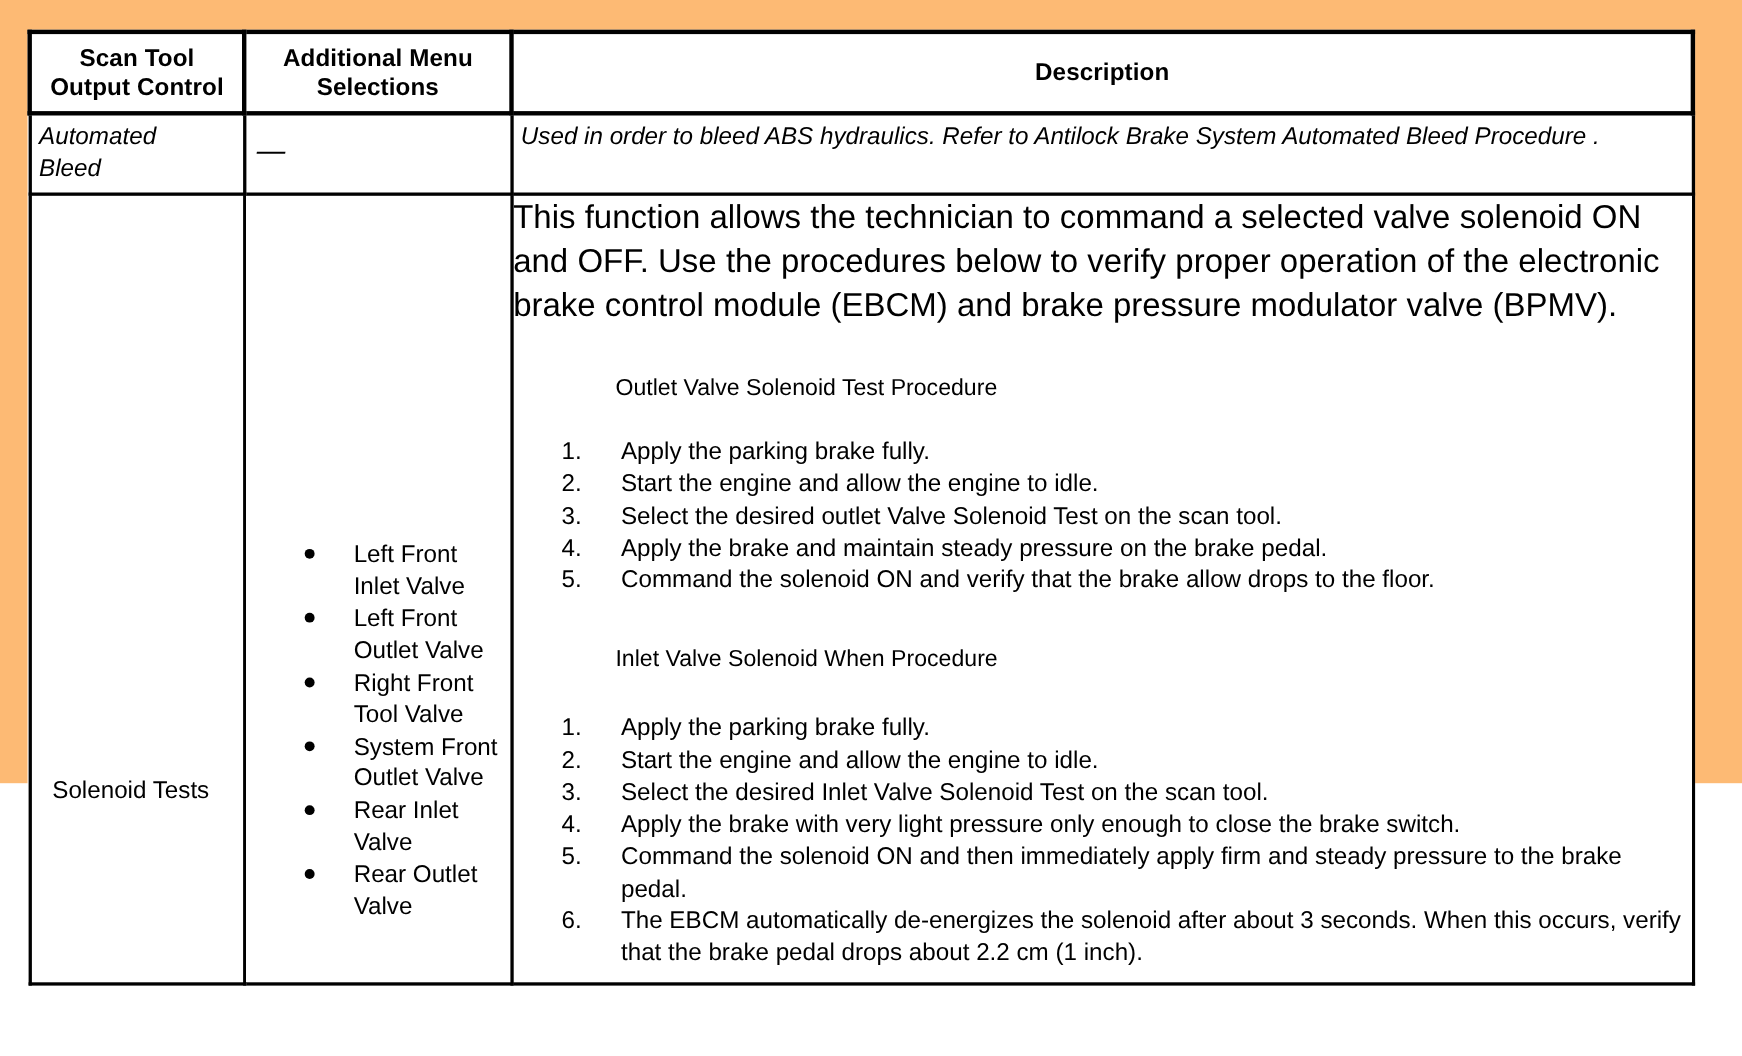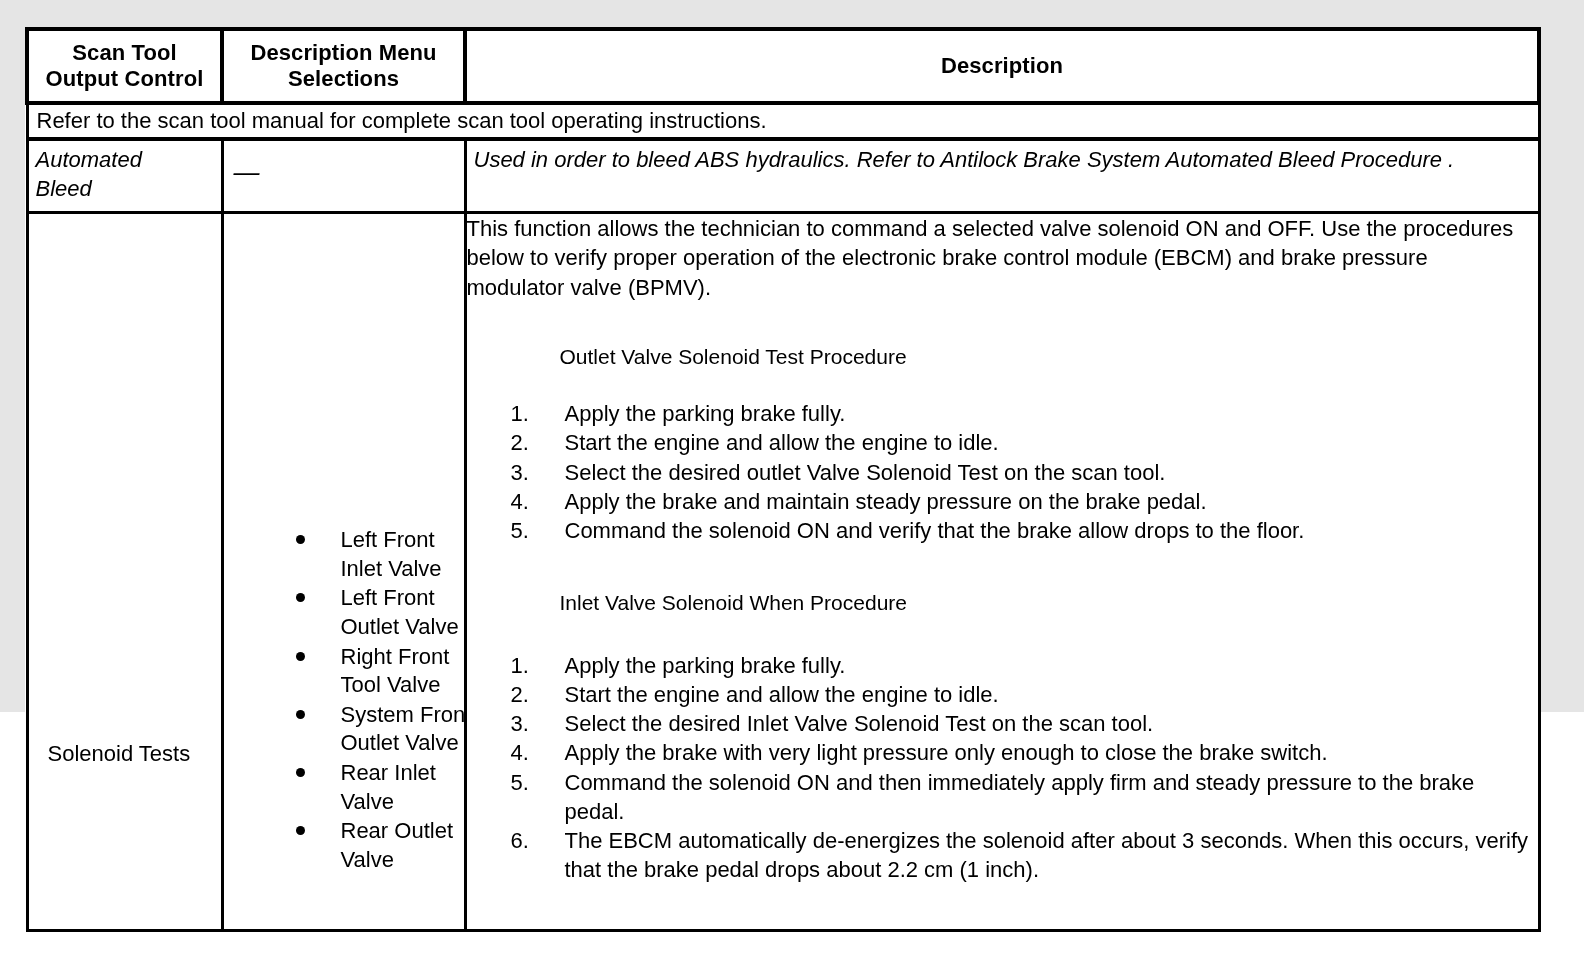--- a/index.html
+++ b/index.html
@@ -12,21 +12,21 @@
     height: 960px;
     font-family: "Liberation Sans", sans-serif;
     color: #000000;
     overflow: hidden;
   }
 
   .page {
     position: relative;
     width: 1584px;
     height: 712px;
-    background: #e5e5e5;
+    background: #fdba74;
   }
 
   
   .scan-table {
     position: absolute;
     left: 25px;
     top: 27px;
     width: 1512px;
     border-collapse: collapse;
     table-layout: fixed;
@@ -111,21 +111,20 @@
   
   .bullet-cell {
     position: relative;
     padding: 0;
   }
   .bullet-list {
     position: absolute;
     left: 0;
     top: 312px;
     width: 243px;
-    padding-left: 19px;
   }
   .bullet-item {
     position: relative;
     padding-left: 98px;
     padding-right: 4px;
     font-size: 22px;
     line-height: 1.30;
     margin-bottom: 1px;
   }
   .bullet-dot {
@@ -137,21 +136,21 @@
     background: #000000;
     border-radius: 50%;
   }
 
   
   .desc-cell {
     position: relative;
     padding: 8px 14px 8px 8px;
   }
   .desc-para {
-    font-size: 22px;
+    font-size: 30px;
     line-height: 1.33;
     margin: 0;
     padding-right: 6px;
   }
   .proc-heading {
     font-size: 21px;
     font-weight: normal;
     margin: 0;
     padding-left: 93px;
     line-height: 1.2;
@@ -191,33 +190,28 @@
       <col class="col-c">
     </colgroup>
 
     <tbody>
         <tr class="hdr-row">
       <td>
         <div class="hdr-text">Scan Tool</div>
         <div class="hdr-text">Output Control</div>
       </td>
       <td>
-        <div class="hdr-text">Description Menu</div>
+        <div class="hdr-text">Additional Menu</div>
         <div class="hdr-text">Selections</div>
       </td>
       <td>
         <div class="hdr-text">Description</div>
       </td>
     </tr>
 
-    <tr class="note-row">
-      <td colspan="3">
-        <div class="note-text">Refer to the scan tool manual for complete scan tool operating instructions.</div>
-      </td>
-    </tr>
 
     <tr class="bleed-row">
       <td>
         <div class="cell-pad">
           <div>Automated</div>
           <div>Bleed</div>
         </div>
       </td>
       <td>
         <div class="dash-cell">

